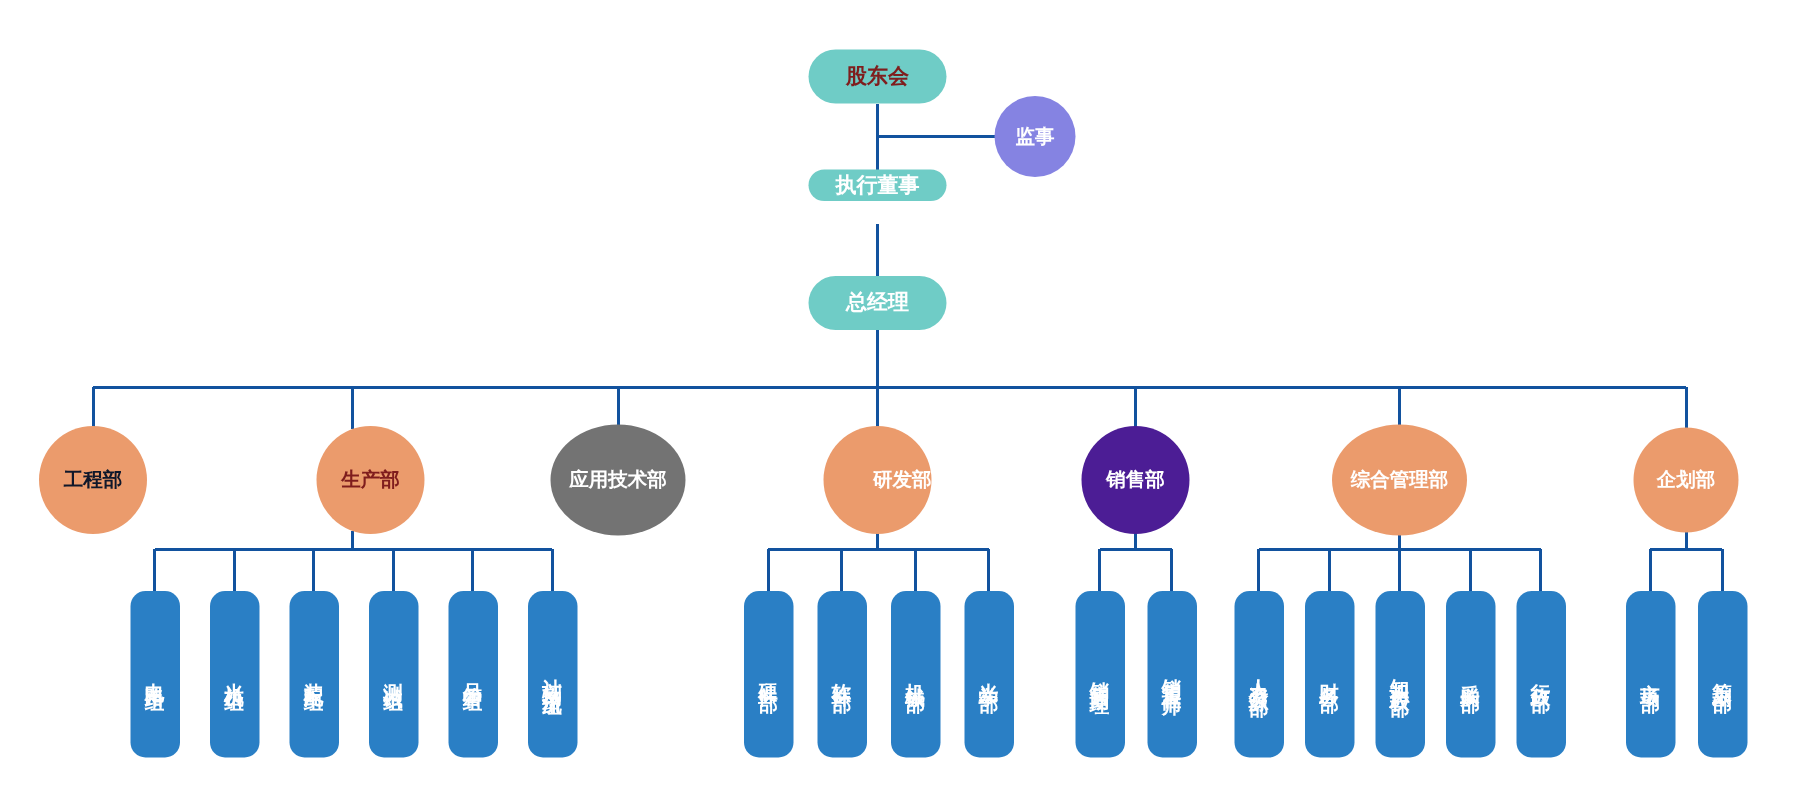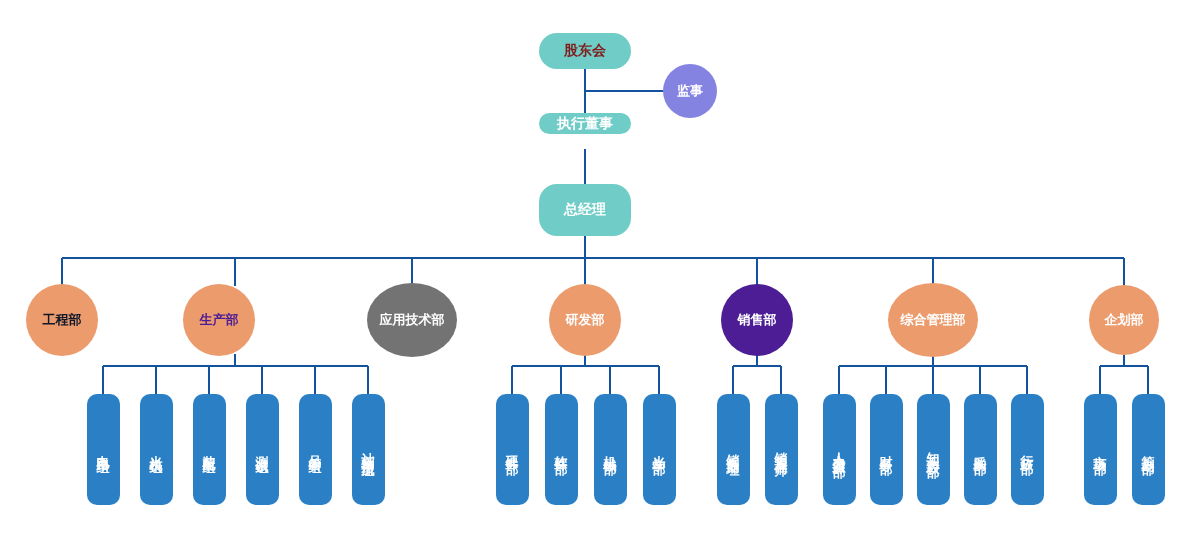--- a/index.html
+++ b/index.html
@@ -104,30 +104,30 @@
       <line x1="1100" y1="366" x2="1100" y2="396" stroke="#12529E" stroke-width="2"></line>
       <line x1="1148" y1="366" x2="1148" y2="396" stroke="#12529E" stroke-width="2"></line>
     </svg>
   <div id="nodes">
       <div class="node node-pill" style="left: 539px; top: 33px; width: 92px; height: 36px; background: rgb(111, 204, 198); color: #7f1d1d;">
         <span class="label">股东会</span>
       </div>
       <div class="node node-pill" style="left: 539px; top: 113px; width: 92px; height: 21px; background: rgb(111, 204, 198); color: rgb(255, 255, 255);">
         <span class="label">执行董事</span>
       </div>
-      <div class="node node-pill" style="left: 539px; top: 184px; width: 92px; height: 52px; background: rgb(111, 204, 198); color: rgb(255, 255, 255);">
+      <div class="node node-pill" style="left: 539px; top: 184px; width: 92px; height: 36px; background: rgb(111, 204, 198); color: rgb(255, 255, 255);">
         <span class="label">总经理</span>
       </div>
       <div class="node node-circle" style="left: 663px; top: 64px; width: 54px; height: 54px; background: rgb(133, 131, 226); color: rgb(255, 255, 255);">
         <span class="label">监事</span>
       </div>
       <div class="node node-circle" style="left: 26px; top: 284px; width: 72px; height: 72px; background: rgb(235, 155, 108); color: #0f172a;">
         <span class="label">工程部</span>
       </div>
-      <div class="node node-circle" style="left: 183px; top: 284px; width: 72px; height: 72px; background: rgb(235, 155, 108); color: #4c1d95;">
+      <div class="node node-circle" style="left: 211px; top: 284px; width: 72px; height: 72px; background: rgb(235, 155, 108); color: #7f1d1d;">
         <span class="label">生产部</span>
       </div>
       <div class="node node-child" style="left: 86.5px; top: 394px; width: 33px; height: 111px; background: rgb(42, 127, 197); color: rgb(255, 255, 255);">
         <span class="v-label">电路组</span>
       </div>
       <div class="node node-child" style="left: 139.5px; top: 394px; width: 33px; height: 111px; background: rgb(42, 127, 197); color: rgb(255, 255, 255);">
         <span class="v-label">光机组</span>
       </div>
       <div class="node node-child" style="left: 192.5px; top: 394px; width: 33px; height: 111px; background: rgb(42, 127, 197); color: rgb(255, 255, 255);">
         <span class="v-label">装配组</span>
@@ -137,21 +137,21 @@
       </div>
       <div class="node node-child" style="left: 298.5px; top: 394px; width: 33px; height: 111px; background: rgb(42, 127, 197); color: rgb(255, 255, 255);">
         <span class="v-label">品管组</span>
       </div>
       <div class="node node-child" style="left: 351.5px; top: 394px; width: 33px; height: 111px; background: rgb(42, 127, 197); color: rgb(255, 255, 255);">
         <span class="v-label">计划物流组</span>
       </div>
       <div class="node node-circle" style="left: 367px; top: 283px; width: 90px; height: 74px; background: #737373; color: rgb(255, 255, 255);">
         <span class="label">应用技术部</span>
       </div>
-      <div class="node node-circle" style="left: 549px; top: 284px; width: 72px; height: 72px; background: rgb(235, 155, 108); color: rgb(255, 255, 255);">
+      <div class="node node-circle" style="left: 549px; top: 284px; width: 72px; height: 72px; background: rgb(235, 155, 108); color: rgb(255, 255, 255); justify-content: flex-end;">
         <span class="label">研发部</span>
       </div>
       <div class="node node-child" style="left: 495.5px; top: 394px; width: 33px; height: 111px; background: rgb(42, 127, 197); color: rgb(255, 255, 255);">
         <span class="v-label">硬件部</span>
       </div>
       <div class="node node-child" style="left: 544.5px; top: 394px; width: 33px; height: 111px; background: rgb(42, 127, 197); color: rgb(255, 255, 255);">
         <span class="v-label">软件部</span>
       </div>
       <div class="node node-child" style="left: 593.5px; top: 394px; width: 33px; height: 111px; background: rgb(42, 127, 197); color: rgb(255, 255, 255);">
         <span class="v-label">机械部</span>

